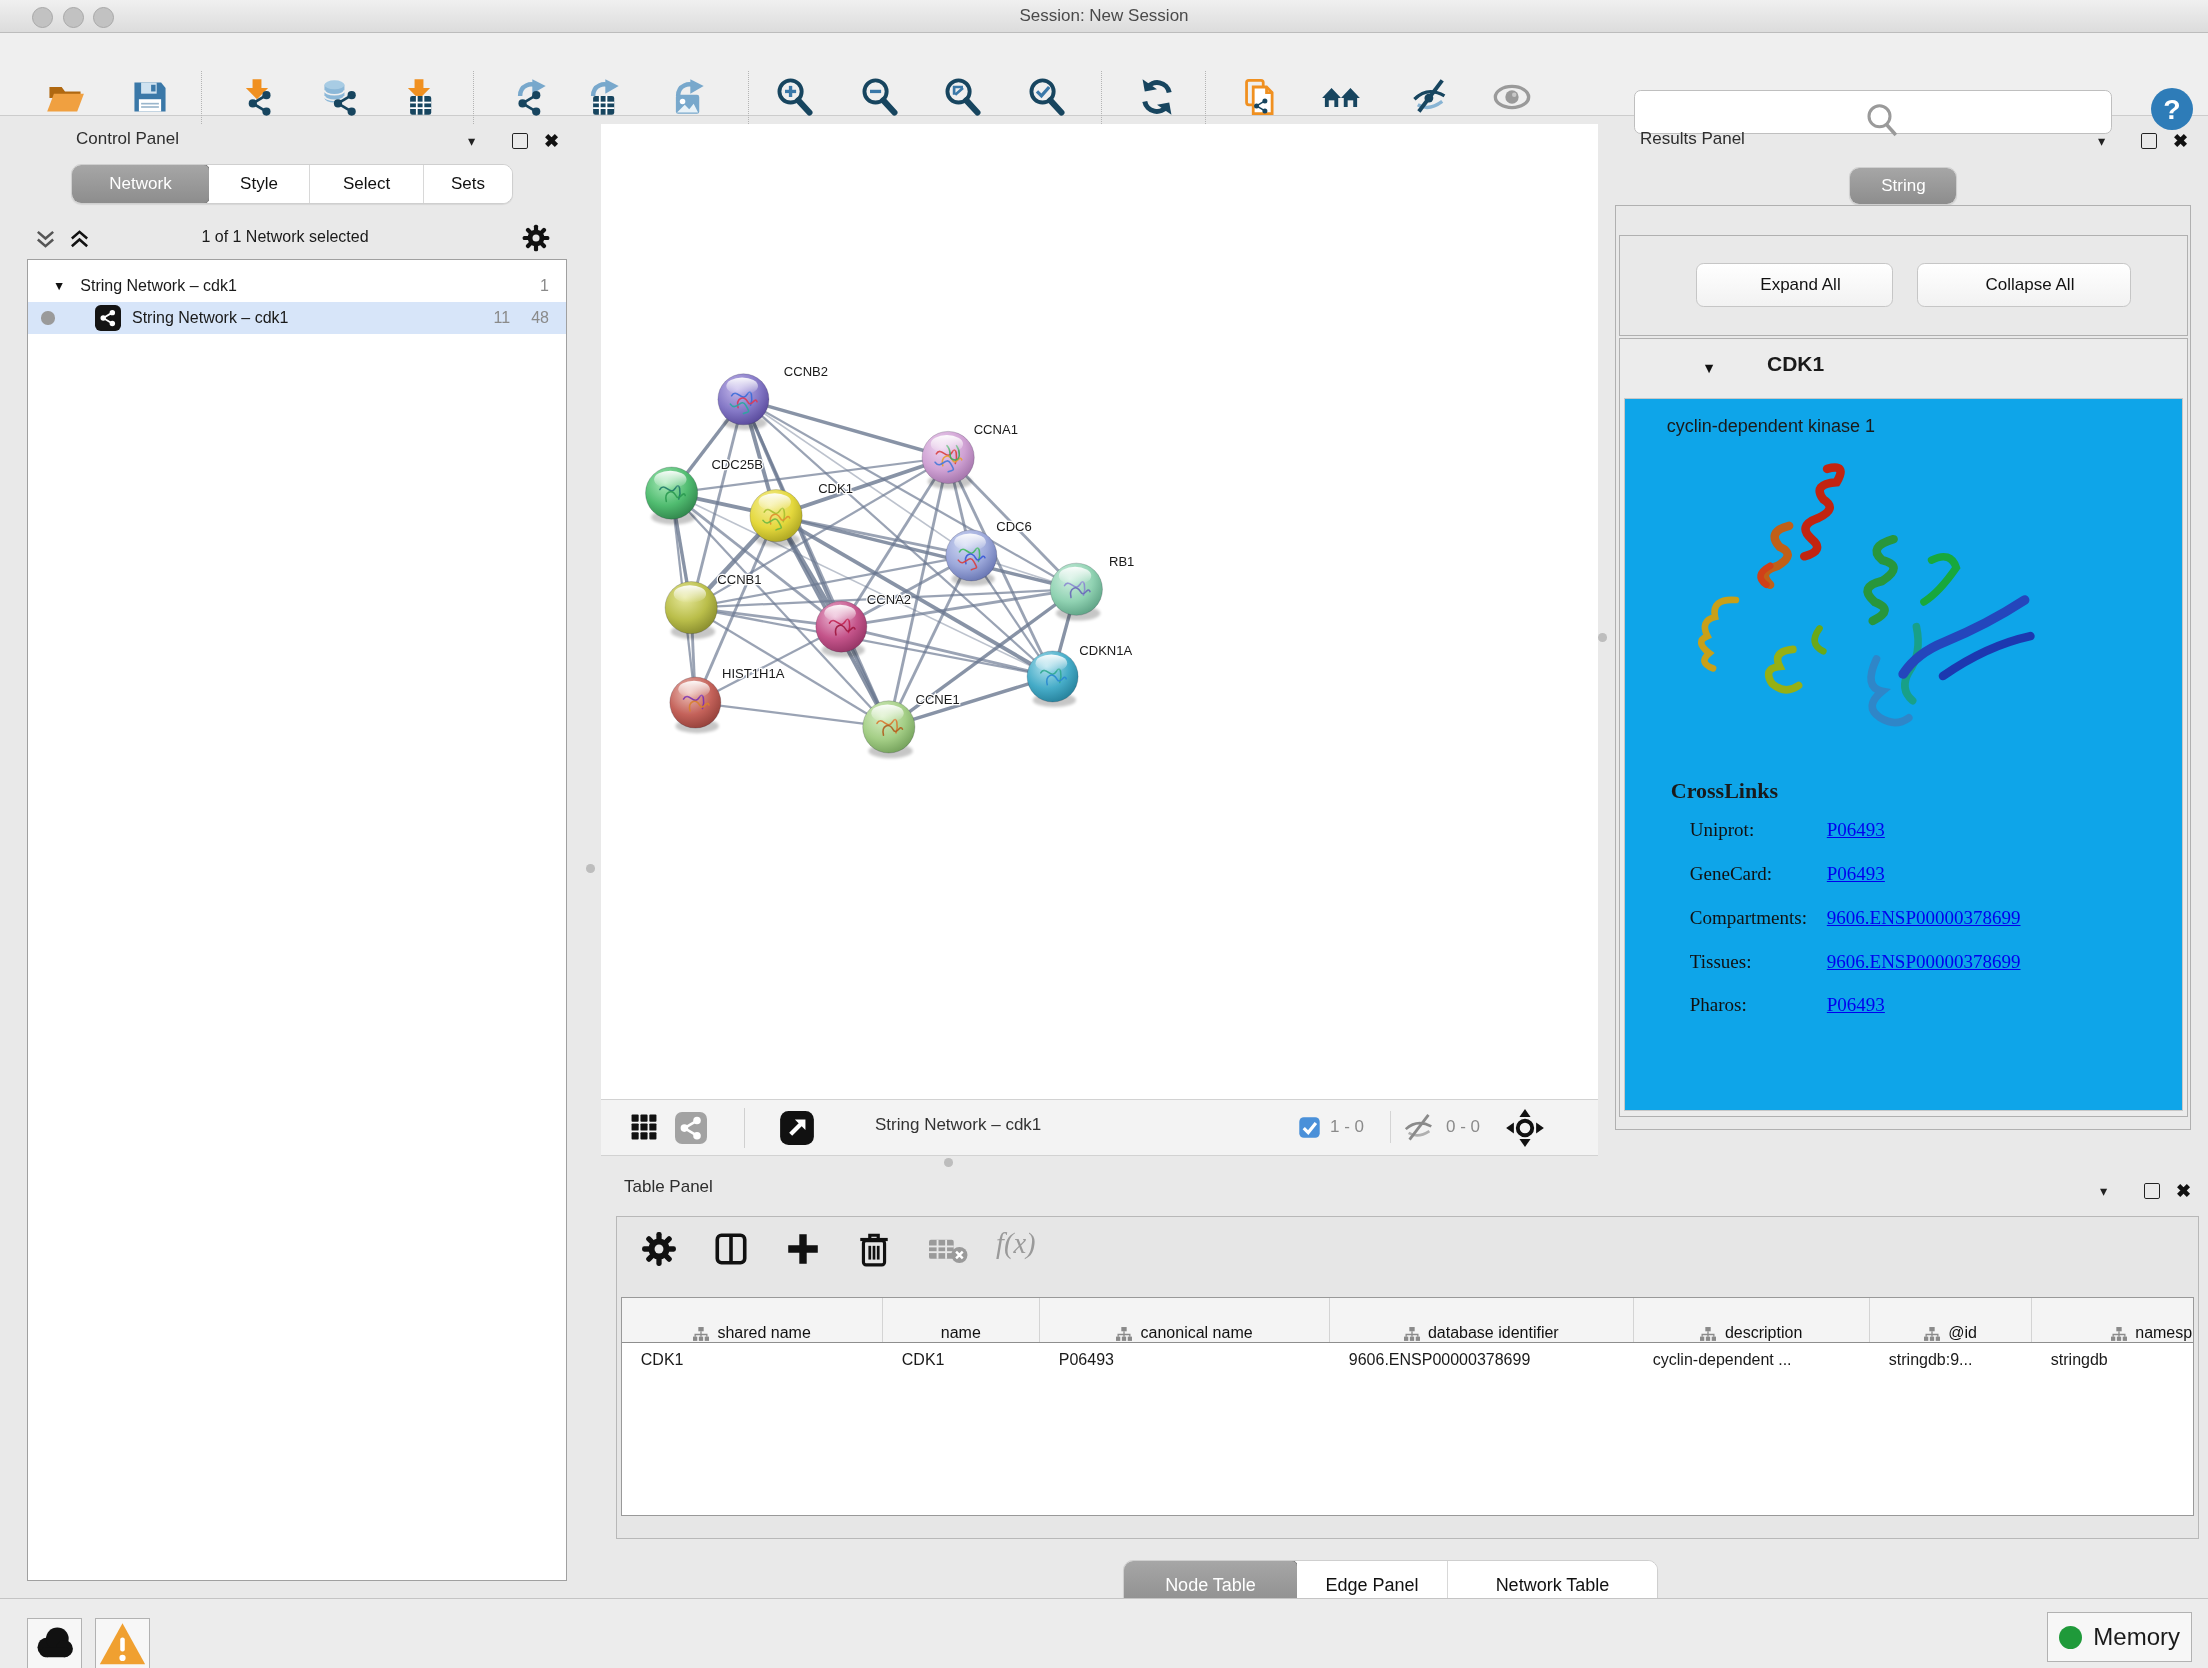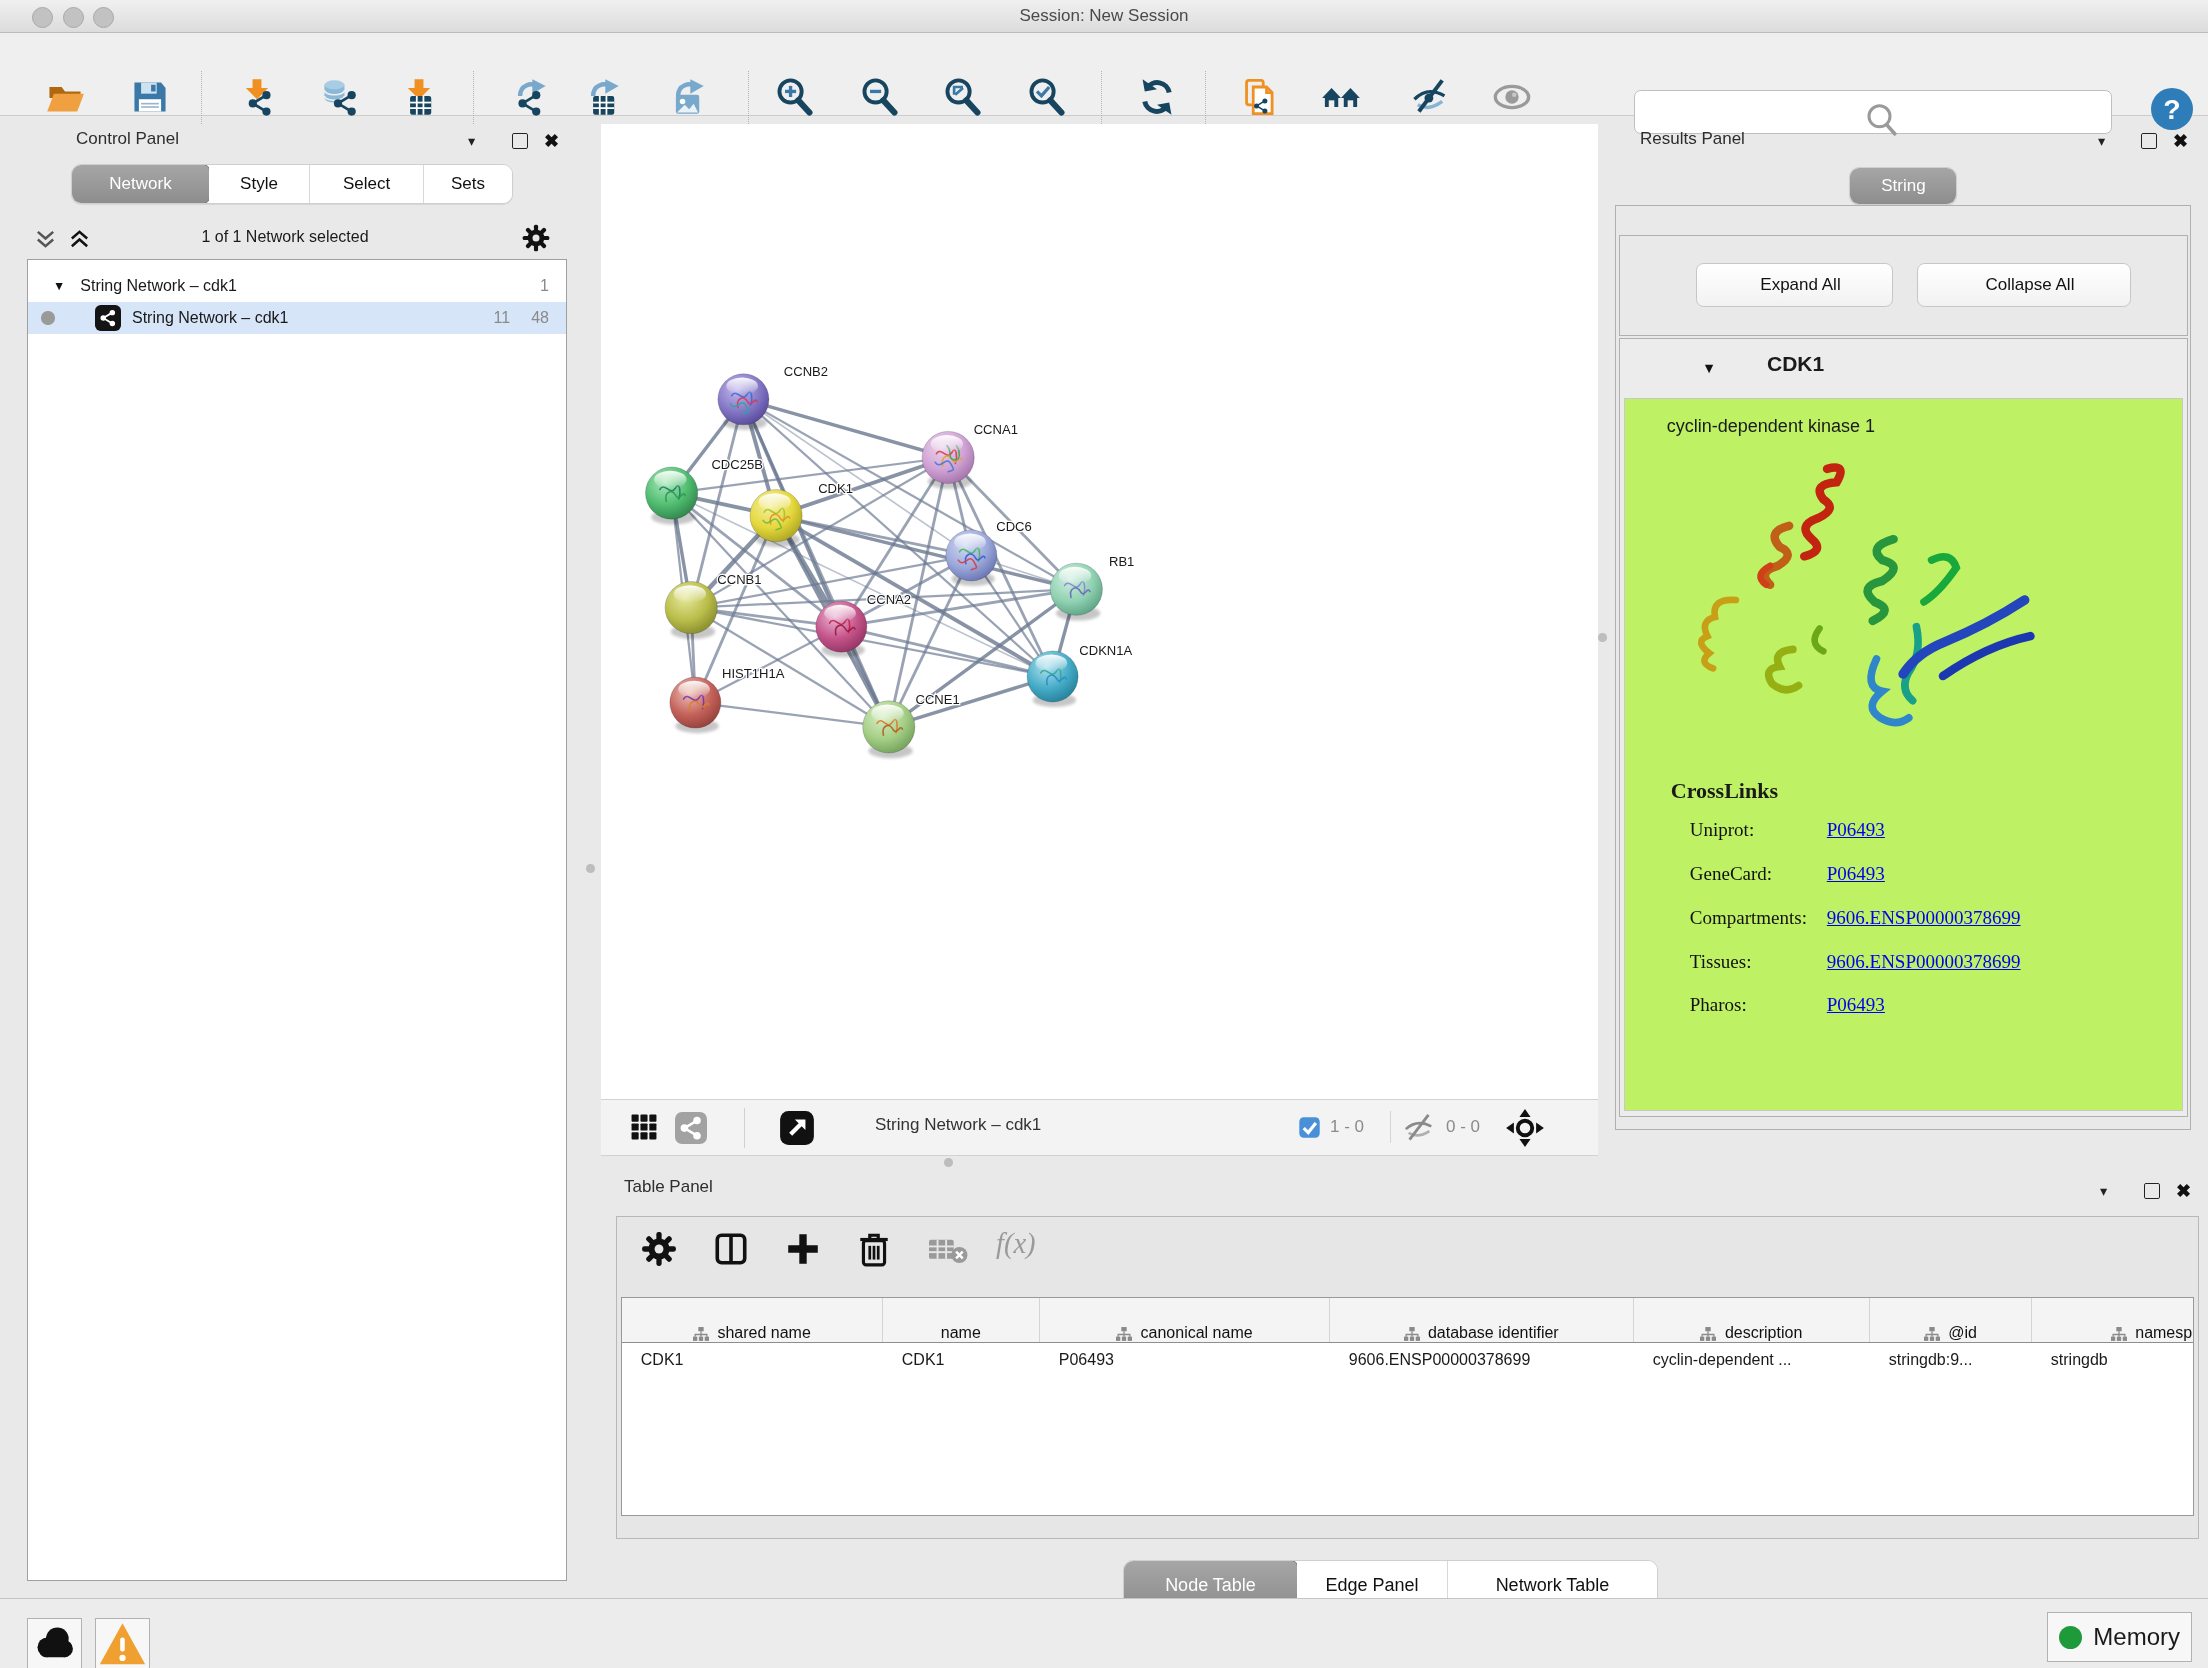--- a/index.html
+++ b/index.html
@@ -595,21 +595,21 @@
 
   <div class="rbox" style="left:1615px;top:205px;width:574px;height:923px;background:#e9e9e9;"></div>
   <div class="rbox" style="left:1619px;top:235px;width:567px;height:99px;">
     <div class="rbtn" style="left:76px;top:27px;width:183px;height:42px;line-height:42px;">Expand All</div>
     <div class="rbtn" style="left:297px;top:27px;width:200px;height:42px;line-height:42px;">Collapse All</div>
   </div>
 
   <div class="rbox" style="left:1619px;top:338px;width:567px;height:777px;background:#ececec;">
     <span class="abs" style="left:82px;top:21px;font-size:14.3px;color:#111;">▼</span>
     <span class="abs" style="left:147px;top:13.3px;font-size:21px;font-weight:bold;">CDK1</span>
-    <div class="abs" style="left:3.8px;top:59px;width:557px;height:711px;background:#bef264;border:1px solid #c8c8c8;">
+    <div class="abs" style="left:3.8px;top:59px;width:557px;height:711px;background:#0ea5e9;border:1px solid #c8c8c8;">
       <div class="abs" style="left:42px;top:17px;font-size:18px;">cyclin-dependent kinase 1</div>
 
       <svg class="abs" style="left:52px;top:49px;" width="380" height="323" viewBox="0 0 400 340">
         <g fill="none" stroke-linecap="round">
           <path d="M158,22 q22,-6 10,14 q-26,2 -14,18 q16,10 -6,20 q-22,8 -6,22 q14,12 -8,18" stroke="#c22410" stroke-width="9"></path>
           <path d="M118,82 q-24,6 -10,22 q18,8 -2,20 q-22,6 -8,20" stroke="#c06018" stroke-width="9"></path>
           <path d="M98,124 q-18,10 -4,20" stroke="#d04018" stroke-width="7"></path>
           <path d="M62,160 q-26,-2 -22,18 q-16,4 -8,20 q-14,6 2,18 q-12,10 4,16" stroke="#c8a018" stroke-width="7"></path>
           <path d="M122,212 q-22,2 -14,18 q-18,2 -8,18 q14,12 28,2" stroke="#96b014" stroke-width="8"></path>
           <path d="M150,190 q-12,16 4,24" stroke="#6aa818" stroke-width="7"></path>

